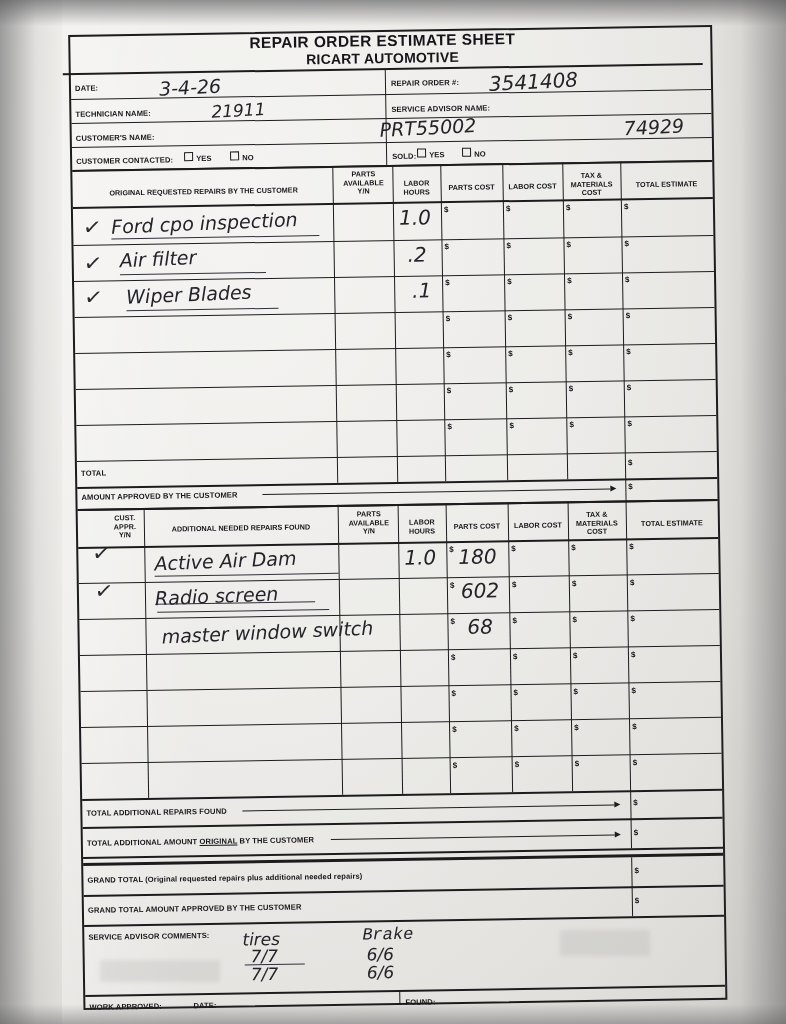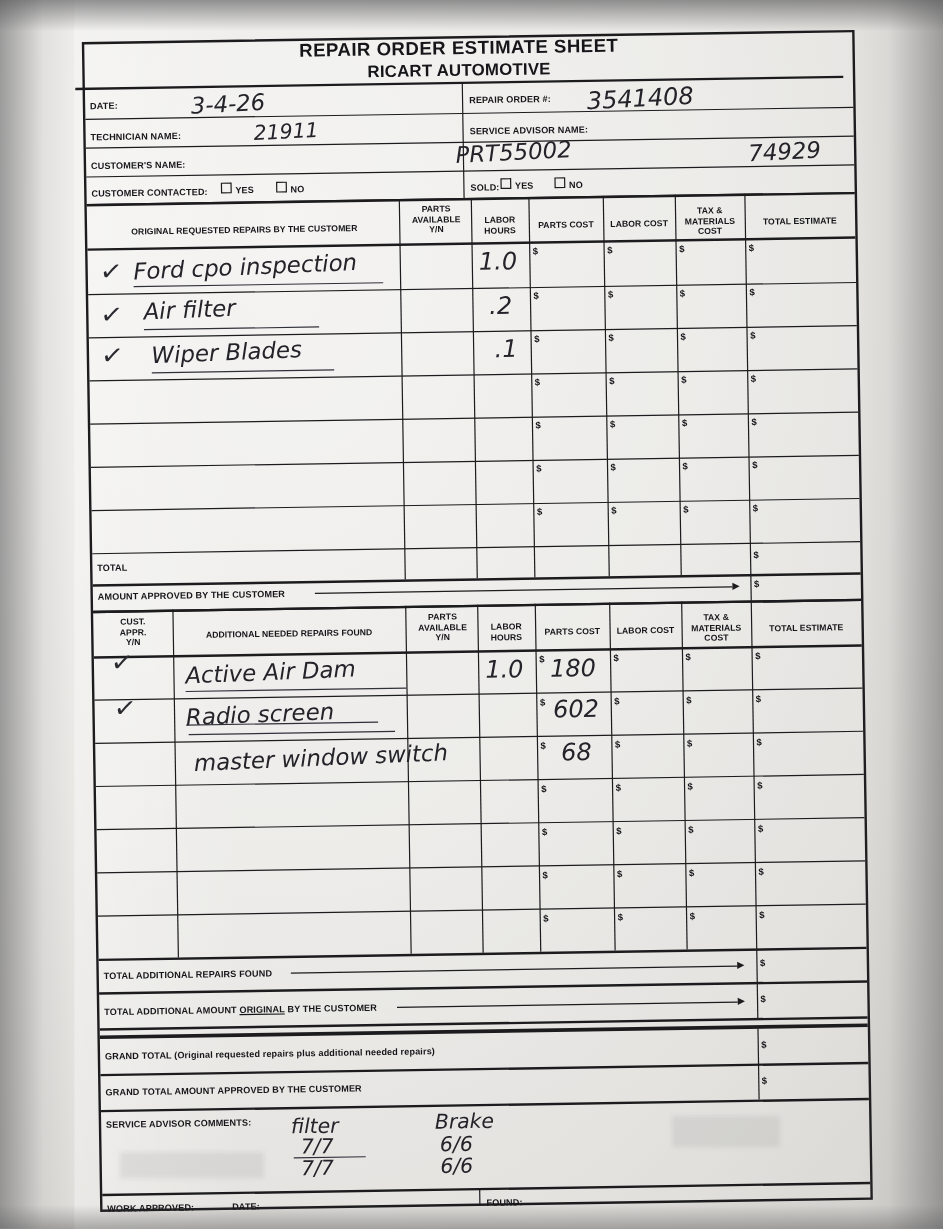--- a/index.html
+++ b/index.html
@@ -307,21 +307,21 @@
     <div class="line hl2" style="left:10px;top:520px;width:640px;"></div>
 
     <div class="line vl" style="left:76px;top:482px;height:290px;"></div>
     <div class="line vl" style="left:270px;top:482px;height:290px;"></div>
     <div class="line vl" style="left:330px;top:482px;height:290px;"></div>
     <div class="line vl" style="left:378px;top:482px;height:290px;"></div>
     <div class="line vl" style="left:440px;top:482px;height:290px;"></div>
     <div class="line vl" style="left:500px;top:482px;height:290px;"></div>
     <div class="line vl" style="left:558px;top:482px;height:290px;"></div>
 
-    <div class="colhdr" style="left:14px;top:488px;width:58px;">CUST.<br>APPR.<br>Y/N</div>
+    <div class="colhdr" style="left:28px;top:488px;width:58px;">CUST.<br>APPR.<br>Y/N</div>
     <div class="colhdr" style="left:80px;top:500px;width:186px;">ADDITIONAL NEEDED REPAIRS FOUND</div>
     <div class="colhdr" style="left:274px;top:488px;width:54px;">PARTS<br>AVAILABLE<br>Y/N</div>
     <div class="colhdr" style="left:332px;top:497px;width:44px;">LABOR<br>HOURS</div>
     <div class="colhdr" style="left:380px;top:502px;width:58px;">PARTS COST</div>
     <div class="colhdr" style="left:442px;top:502px;width:56px;">LABOR COST</div>
     <div class="colhdr" style="left:502px;top:492px;width:54px;">TAX &amp;<br>MATERIALS<br>COST</div>
     <div class="colhdr" style="left:560px;top:502px;width:88px;">TOTAL ESTIMATE</div>
 
     <div class="line hl" style="left:10px;top:556px;width:640px;"></div>
     <div class="line hl" style="left:10px;top:592px;width:640px;"></div>
@@ -402,22 +402,22 @@
     <div class="line vl" style="left:558px;top:839px;height:59px;"></div>
 
     <div class="lbl" style="left:14px;top:849px;">GRAND TOTAL (Original requested repairs plus additional needed repairs)</div>
     <div class="dollar" style="left:561px;top:848px;">$</div>
     <div class="lbl" style="left:14px;top:879px;">GRAND TOTAL AMOUNT APPROVED BY THE CUSTOMER</div>
     <div class="dollar" style="left:561px;top:878px;">$</div>
 
     <div class="lbl" style="left:14px;top:906px;">SERVICE ADVISOR COMMENTS:</div>
     <div class="line hl2" style="left:10px;top:968px;width:640px;"></div>
 
-    <div class="hw" style="left:168px;top:905px;font-size:17px;">filter</div>
-    <div class="hw" style="left:288px;top:903px;font-size:17px;">Brake</div>
+    <div class="hw" style="left:168px;top:905px;font-size:17px;">tires</div>
+    <div class="hw" style="left:288px;top:903px;font-size:17px;font-family:Liberation Mono, monospace;">Brake</div>
     <div class="hw" style="left:176px;top:922px;font-size:17px;">7/7</div>
     <div class="hw" style="left:292px;top:922px;font-size:17px;">6/6</div>
     <div class="hw" style="left:176px;top:940px;font-size:17px;">7/7</div>
     <div class="hw" style="left:292px;top:940px;font-size:17px;">6/6</div>
     <div class="line hl" style="left:170px;top:940px;width:60px;background:#30303a;"></div>
 
     <div class="lbl" style="left:14px;top:976px;">WORK APPROVED:</div>
     <div class="lbl" style="left:118px;top:976px;">DATE:</div>
     <div class="lbl" style="left:330px;top:976px;">FOUND:</div>
     <div class="line vl" style="left:324px;top:968px;height:15px;"></div>

